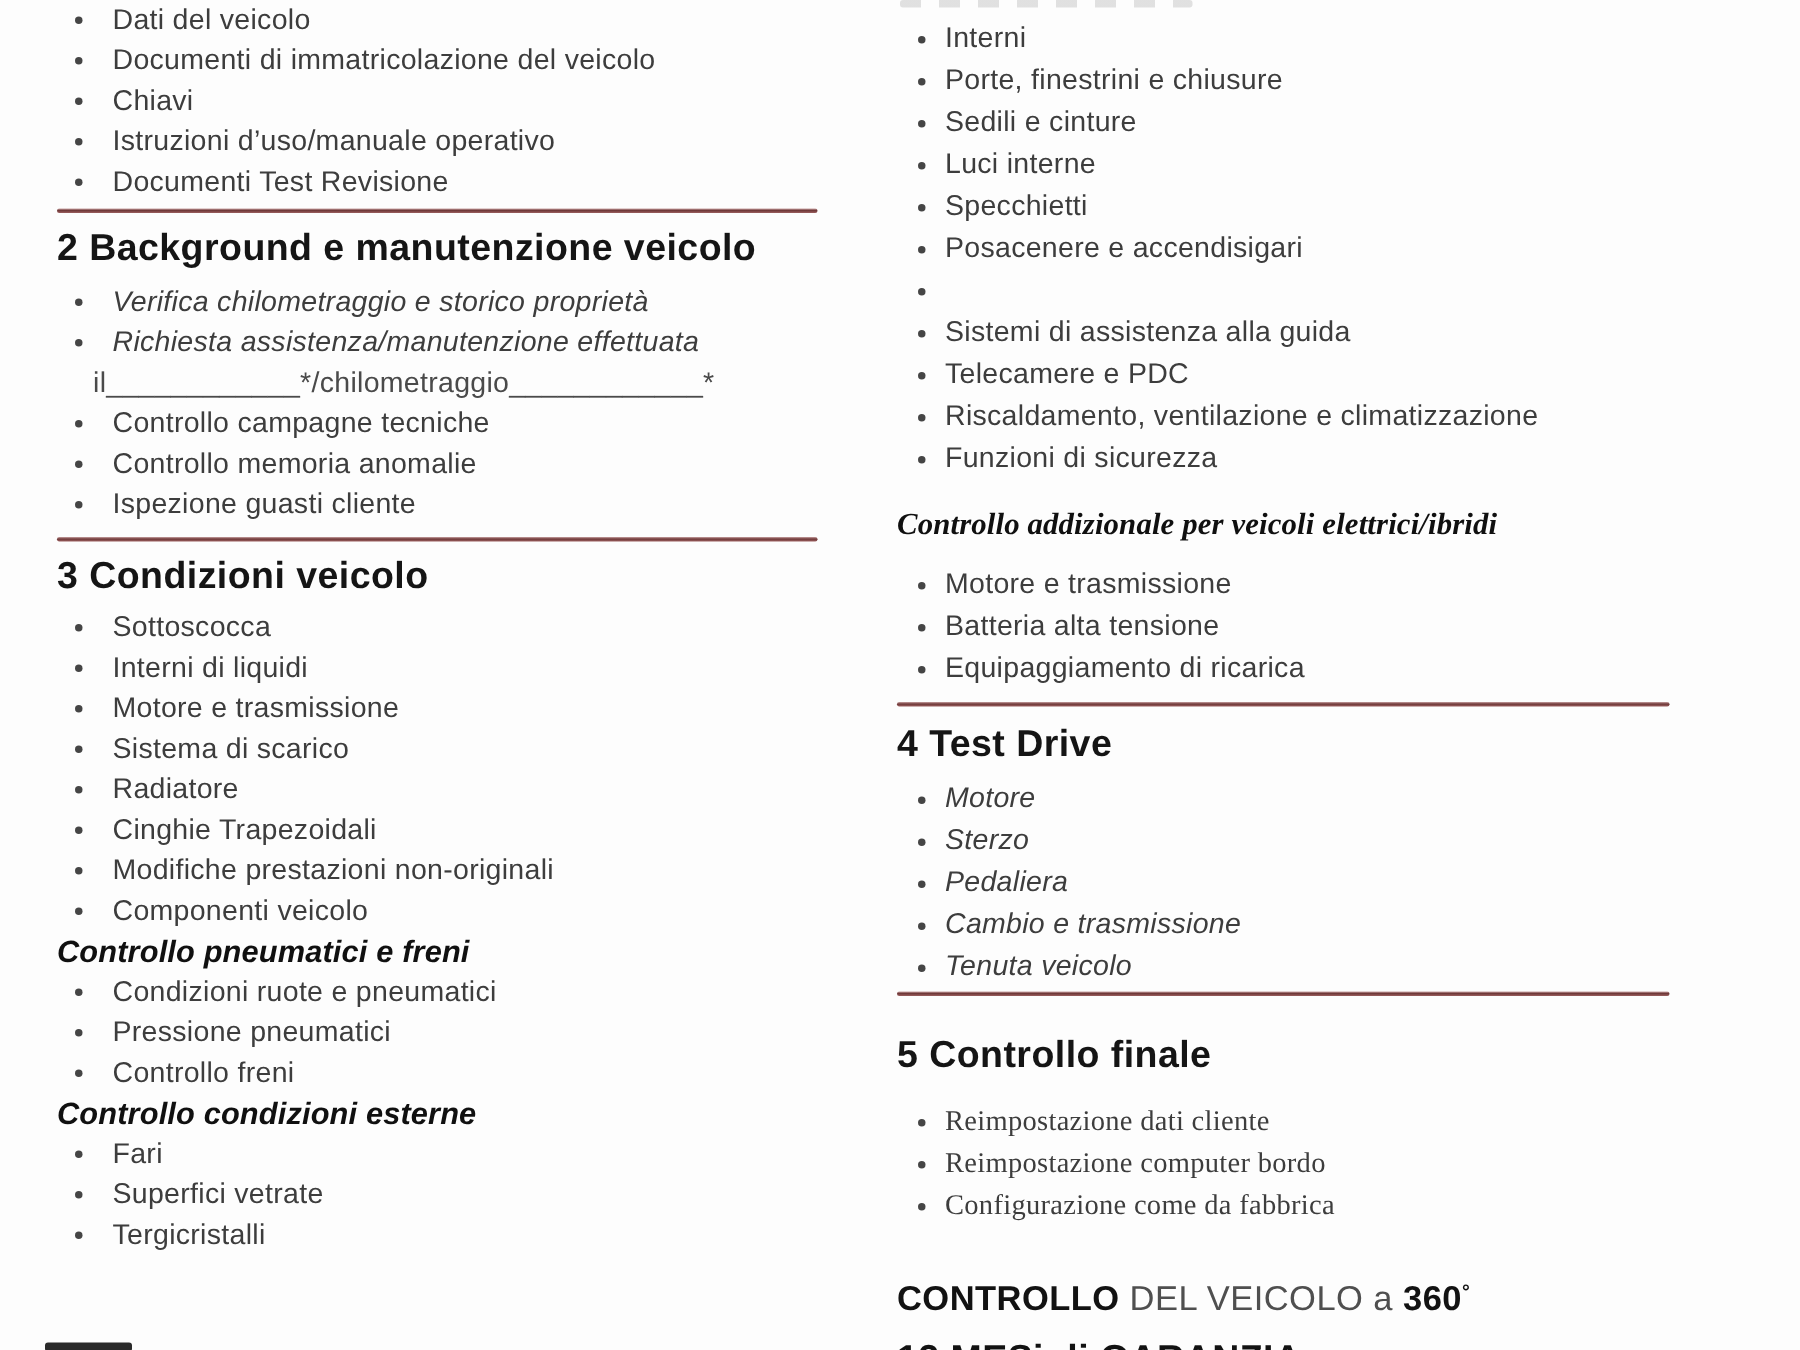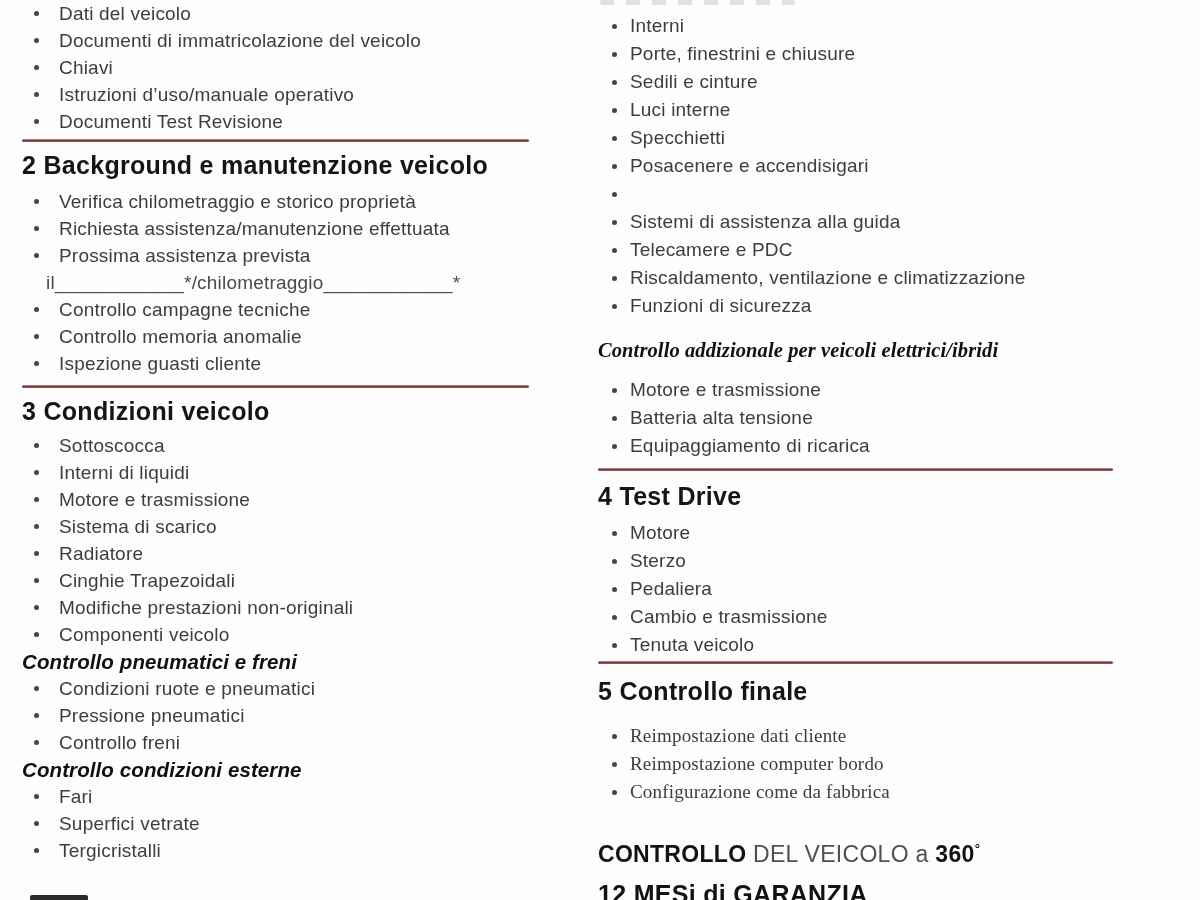--- a/index.html
+++ b/index.html
@@ -5,21 +5,21 @@
   * { margin:0; padding:0; box-sizing:border-box; }
   html,body { width:1200px; height:900px; overflow:hidden; }
   body {
     position:relative;
     background:#fdfdfd;
     font-family:"Liberation Sans","DejaVu Sans",sans-serif;
     color:var(--body,#3d3d3d);
     -webkit-font-smoothing:antialiased;
   }
   .col { position:absolute; top:0; }
-  .col-left  { left:22px;  width:512px; }
+  .col-left  { left:38px;  width:512px; }
   .col-right { left:598px; width:562px; }
 
   ul.checklist { list-style:none; }
   ul.checklist li {
     display:flex; align-items:center;
     height:27px; font-size:19px; letter-spacing:.2px;
     color:var(--body,#3d3d3d); white-space:nowrap;
   }
   .col-right ul.checklist li { height:28px; }
   .dot {
@@ -45,22 +45,22 @@
     margin-top:8px; white-space:nowrap;
   }
   .sub-heading {
     font-size:20.5px; font-weight:700; font-style:italic;
     line-height:27px; color:#101010; letter-spacing:.1px;
     white-space:nowrap;
   }
   .sub-heading.mt8 { margin-top:8px; }
   .sub-heading.mt16 { margin-top:16px; line-height:28px; }
 
-  .mt2 { margin-top:12px; } .mt6 { margin-top:6px; } .mt8 { margin-top:8px; }
-  .mt10 { margin-top:10px; } .mt12 { margin-top:12px; } .mt16 { margin-top:16px;font-family:Liberation Serif, serif; }
+  .mt2 { margin-top:12px; } .mt6 { margin-top:6px; } .mt8 { margin-top:8px;font-style:italic; }
+  .mt10 { margin-top:10px; } .mt12 { margin-top:24px; } .mt16 { margin-top:16px;font-family:Liberation Serif, serif; }
 
   .fill-line {
     height:27px; display:flex; align-items:center;
     font-size:19px; color:#4a4a4a; padding-left:24px;
     letter-spacing:.2px; white-space:nowrap;
   }
 
   .footer-line1 {
     margin-top:28px; font-size:23px; line-height:30px;
     letter-spacing:.3px; white-space:nowrap; color:#4f4f4f;
@@ -120,24 +120,20 @@
 
   <ul class="checklist mt8">
     <li>
         <span class="dot"></span>
         <span>Verifica chilometraggio e storico proprietà</span>
       </li>
     <li>
         <span class="dot"></span>
         <span>Richiesta assistenza/manutenzione effettuata</span>
       </li>
-    <li>
-        <span class="dot"></span>
-        <span>Prossima assistenza prevista</span>
-      </li>
   </ul>
 
   <div class="fill-line">il____________*/chilometraggio____________*</div>
 
   <ul class="checklist">
     <li>
         <span class="dot"></span>
         <span>Controllo campagne tecniche</span>
       </li>
     <li>

